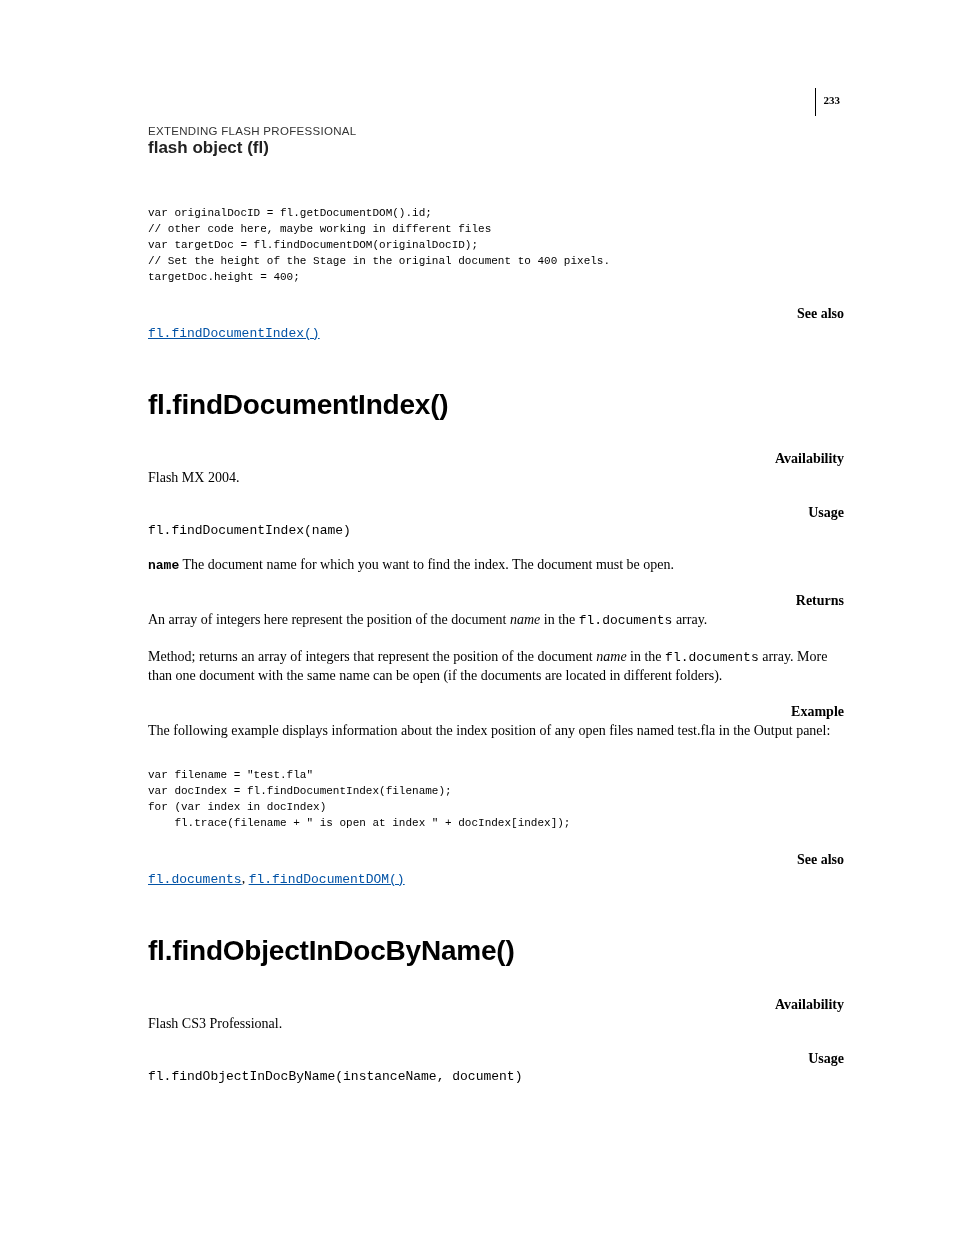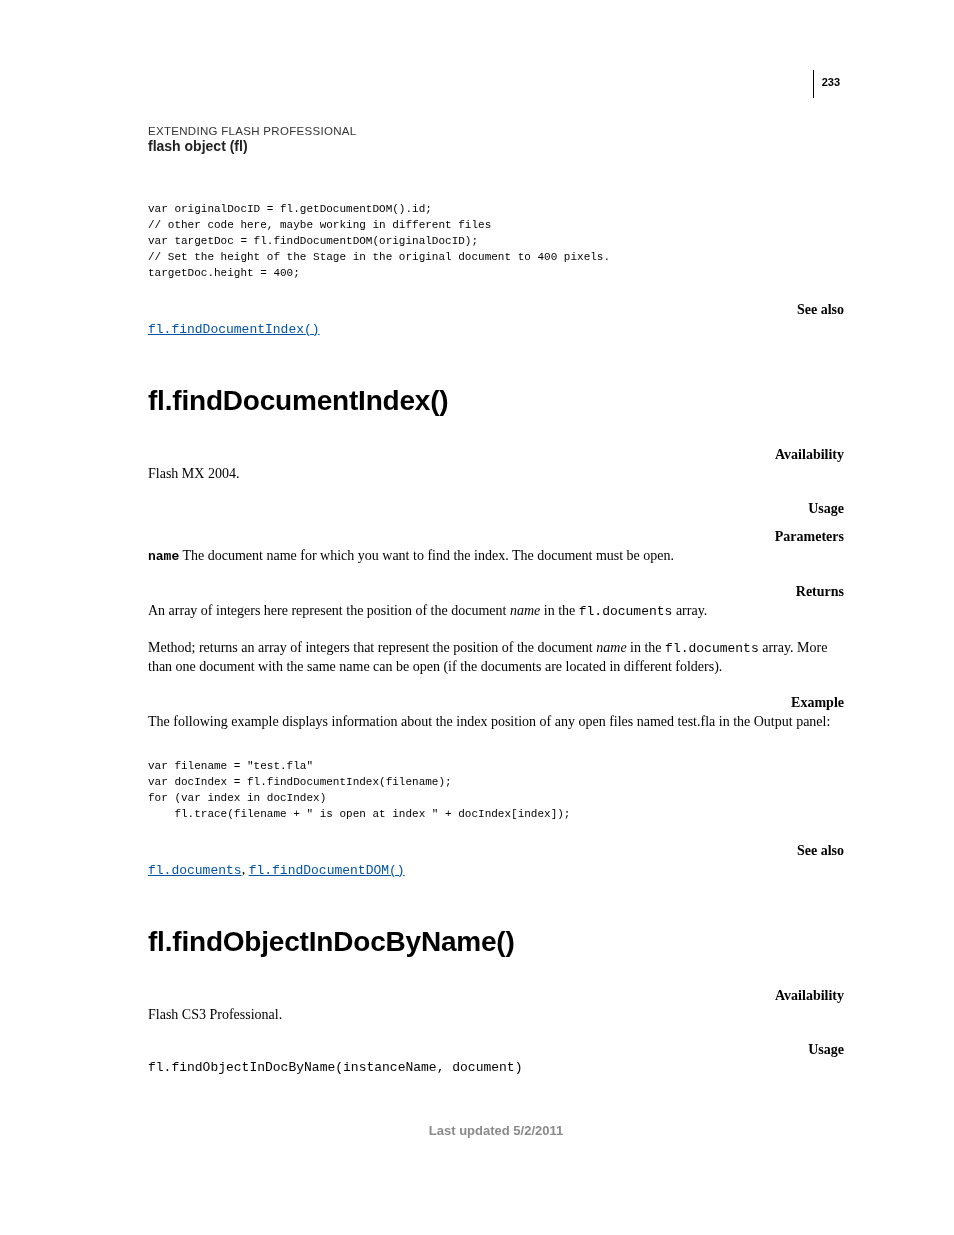--- a/index.html
+++ b/index.html
@@ -19,30 +19,30 @@
   .running-head {
     font-family: "Myriad Pro", "Helvetica Neue", Arial, sans-serif;
     font-size: 11.5px;
     letter-spacing: 0.3px;
     color: #333;
     margin-bottom: 1px;
     margin-top: 40px;
   }
   .running-sub {
     font-family: "Myriad Pro", "Helvetica Neue", Arial, sans-serif;
-    font-size: 14px;
+    font-size: 17px;
     font-weight: 700;
     color: #222;
     margin-bottom: 48px;
   }
   .page-number {
     position: absolute;
-    top: 70px;
+    top: 88px;
     right: 114px;
-    font-family: Liberation Sans, sans-serif;
+    font-family: Liberation Serif, serif;
     font-size: 11px;
     font-weight: 700;
     border-left: 1px solid #000;
     padding: 6px 0 10px 8px;
   }
   pre.code {
     font-family: "Courier New", Courier, monospace;
     font-size: 11px;
     line-height: 1.45;
     margin: 0 0 20px 0;
@@ -116,22 +116,22 @@
   <div class="body-text">
     <a class="link" href="#">fl.findDocumentIndex()</a>
   </div>
 
   <h1 class="api-head">fl.findDocumentIndex()</h1>
 
   <div class="section-label">Availability</div>
   <div class="body-text">Flash MX 2004.</div>
 
   <div class="section-label">Usage</div>
+  <div class="mono-line">fl.findDocumentIndex(name)</div>
 
-  <div class="section-label">Parameters</div>
   <div class="body-text">
     <span class="param-name">name</span><span>  The document name for which you want to find the index. The document must be open.</span>
   </div>
 
   <div class="section-label">Returns</div>
   <div class="body-text">
     <span>An array of integers here represent the position of the document </span><em class="term">name</em><span> in the </span><code class="inline">fl.documents</code><span> array.</span>
   </div>
 
   <div class="body-text">
@@ -151,14 +151,13 @@
   </div>
 
   <h1 class="api-head">fl.findObjectInDocByName()</h1>
 
   <div class="section-label">Availability</div>
   <div class="body-text">Flash CS3 Professional.</div>
 
   <div class="section-label">Usage</div>
   <div class="mono-line">fl.findObjectInDocByName(instanceName, document)</div>
 
-  <div class="footer">Last updated 5/2/2011</div>
 </div>
 
 </body></html>

